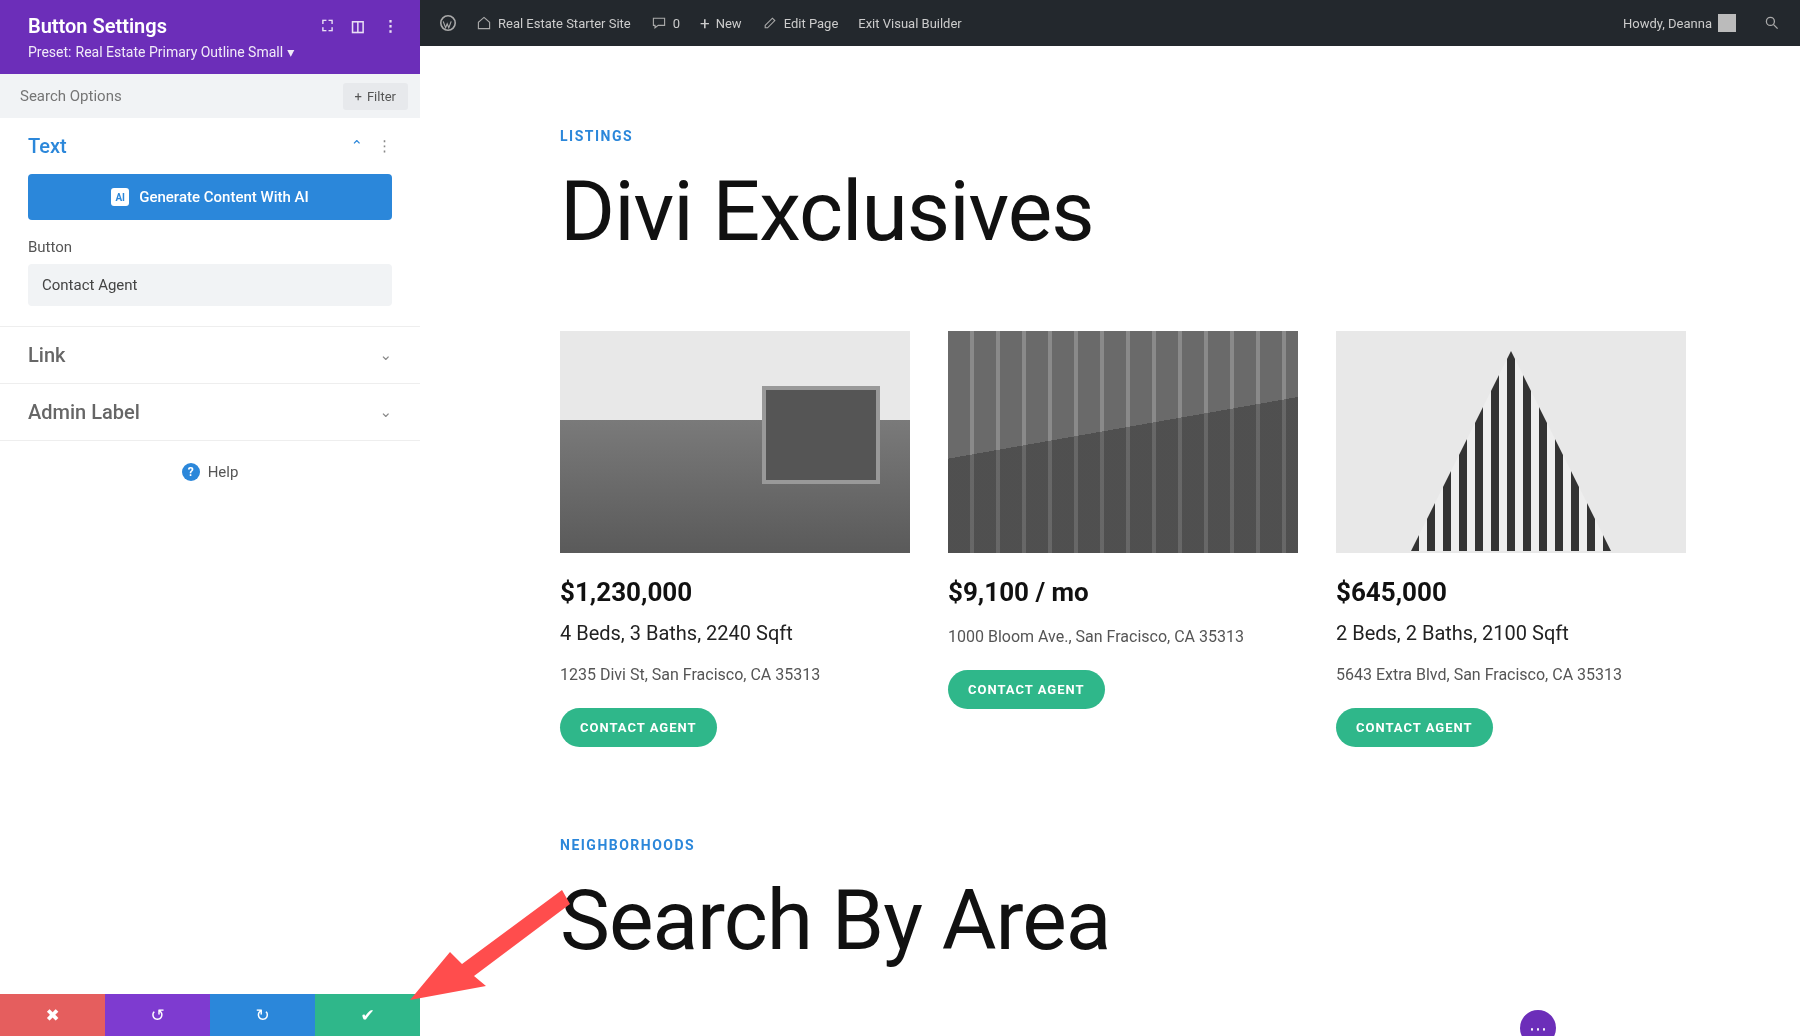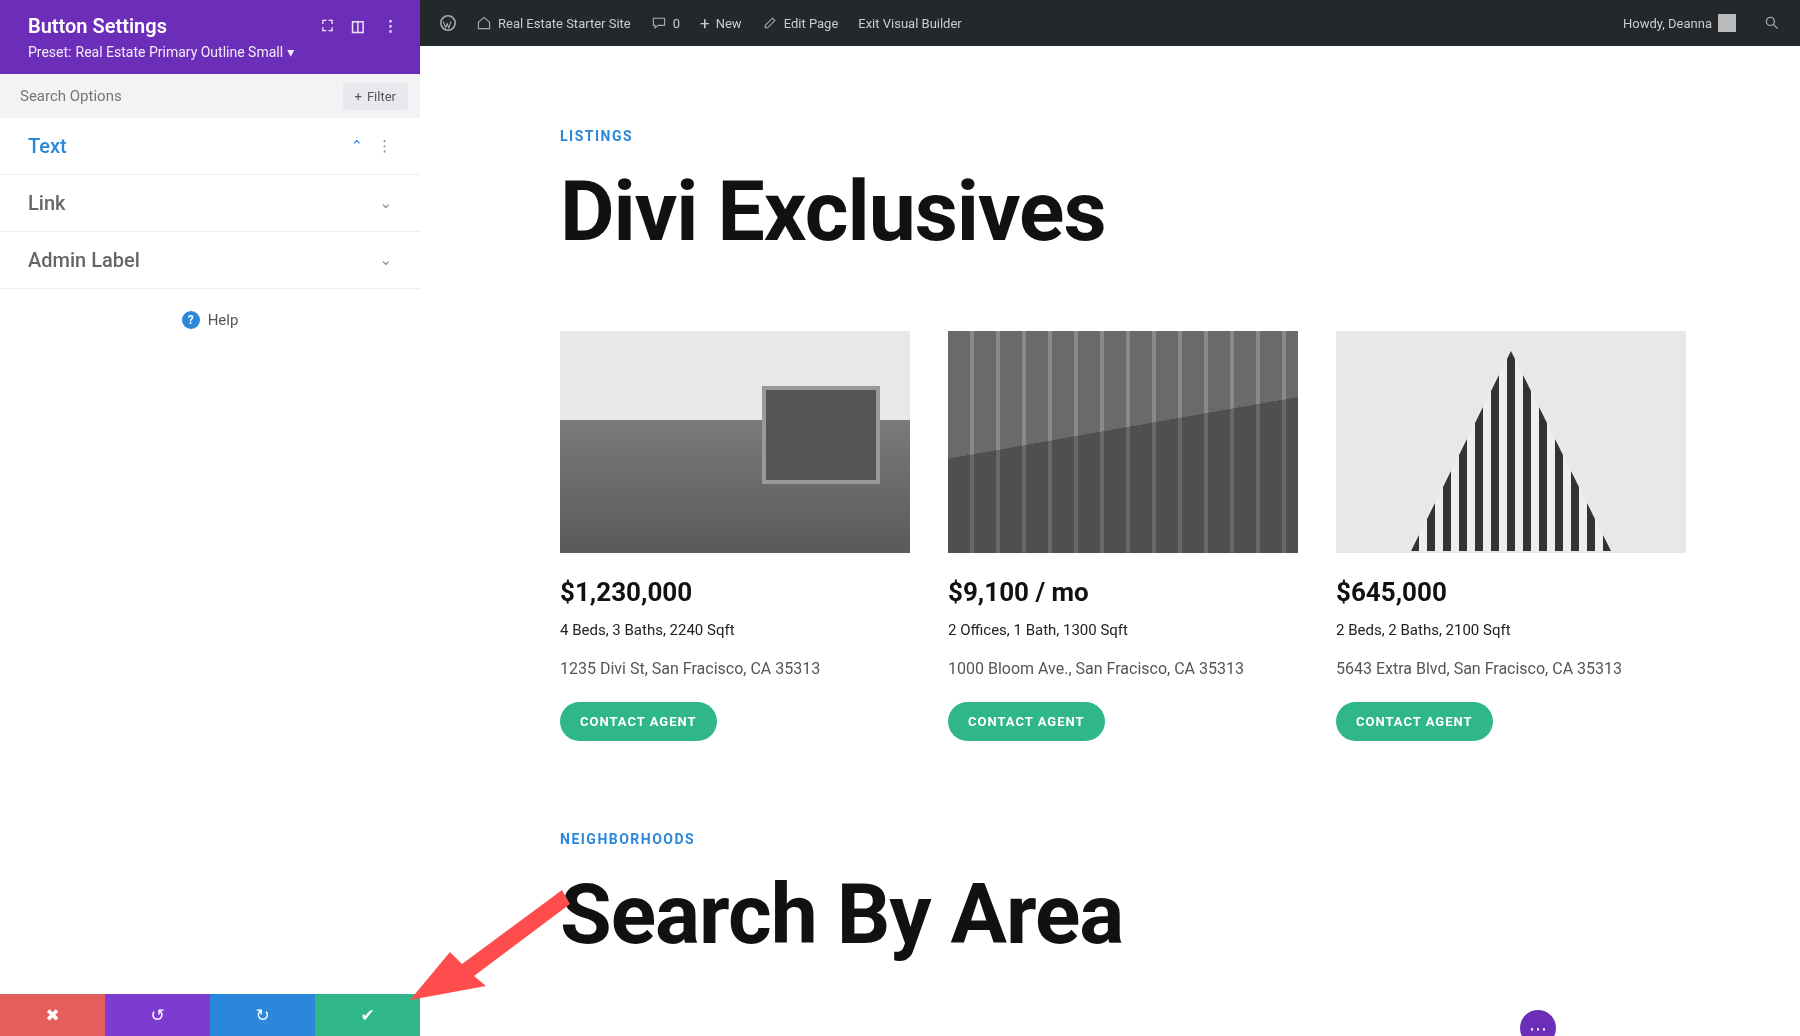--- a/index.html
+++ b/index.html
@@ -41,26 +41,26 @@
 
 .sb-footer{margin-top:auto;display:flex;height:42px}
 .sb-footer div{flex:1;display:flex;align-items:center;justify-content:center;color:#fff;font-size:17px;cursor:pointer}
 .fb-cancel{background:#e55e5e}
 .fb-undo{background:#7e3bd0}
 .fb-redo{background:#2b87da}
 .fb-save{background:#2fb78a}
 
 .content{position:absolute;top:30px;left:420px;right:0;bottom:0;overflow:hidden;background:#fff;padding:98px 0 0 140px}
 .eyebrow{color:#2b87da;font-size:14px;font-weight:700;letter-spacing:1.5px;margin-bottom:18px}
-.page-heading{font-size:84px;font-weight:700;letter-spacing:-1px;color:#111;margin-bottom:70px}
+.page-heading{font-size:84px;font-weight:400;letter-spacing:-1px;color:#111;margin-bottom:70px}
 .listings{display:flex;gap:38px}
 .card{width:350px}
 .card-img{height:222px;background:#888;position:relative;overflow:hidden}
 .price{font-size:26px;font-weight:700;margin-top:24px;color:#111}
-.specs{font-size:15px;color:#222;margin-top:14px}
+.specs{font-size:20px;color:#222;margin-top:14px}
 .addr{font-size:16px;color:#555;margin-top:20px}
 .contact-btn{display:inline-block;margin-top:24px;background:#2fb78a;color:#fff;font-size:13px;font-weight:700;letter-spacing:1px;padding:12px 20px;border-radius:22px;border:none;cursor:pointer}
 .section2{margin-top:90px}
 .fab{position:absolute;left:1100px;top:980px;width:36px;height:36px;border-radius:50%;background:#6c2eb9;color:#fff;display:flex;align-items:center;justify-content:center;font-size:18px;cursor:pointer}
 
 .img1{background:linear-gradient(180deg,#e8e8e8 0%,#e8e8e8 40%,#7a7a7a 40%,#5a5a5a 100%)}
 .img1::before{content:"";position:absolute;right:30px;top:55px;width:110px;height:90px;background:#555;border:4px solid #999}
 .img2{background:repeating-linear-gradient(90deg,#6a6a6a 0 22px,#8a8a8a 22px 26px)}
 .img2::after{content:"";position:absolute;inset:0;background:linear-gradient(170deg,transparent 0 45%,rgba(0,0,0,.25) 45% 100%)}
 .img3{background:#e8e8e8}
@@ -145,20 +145,28 @@
   </div>
 
   <div class="sb-group">
     <div class="sb-group-header">
       <span class="gh-title">Text</span>
       <span class="gh-actions">
           <span style="color:#2b87da">⌃</span>
           <span>⋮</span>
         </span>
     </div>
+    <div class="sb-body">
+      <button class="ai-btn">
+        <span class="ai-badge">AI</span>
+        <span>Generate Content With AI</span>
+      </button>
+      <div class="field-label">Button</div>
+      <input class="text-input" type="text" value="Contact Agent" style="">
+    </div>
   </div>
 
   <div class="sb-group">
     <div class="sb-group-header collapsed">
       <span class="gh-title">Link</span>
       <span class="gh-actions">
           <span>⌄</span>
         </span>
     </div>
   </div>
@@ -201,21 +209,20 @@
     <div class="card">
       <div class="card-img img1"></div>
       <div class="price">$1,230,000</div>
       <div class="specs">4 Beds, 3 Baths, 2240 Sqft</div>
       <div class="addr">1235 Divi St, San Fracisco, CA 35313</div>
       <button class="contact-btn">CONTACT AGENT</button>
     </div>
     <div class="card">
       <div class="card-img img2"></div>
       <div class="price">$9,100 / mo</div>
-      <div class="specs">2 Offices, 1 Bath, 1300 Sqft</div>
       <div class="addr">1000 Bloom Ave., San Fracisco, CA 35313</div>
       <button class="contact-btn">CONTACT AGENT</button>
     </div>
     <div class="card">
       <div class="card-img img3"></div>
       <div class="price">$645,000</div>
       <div class="specs">2 Beds, 2 Baths, 2100 Sqft</div>
       <div class="addr">5643 Extra Blvd, San Fracisco, CA 35313</div>
       <button class="contact-btn">CONTACT AGENT</button>
     </div>

